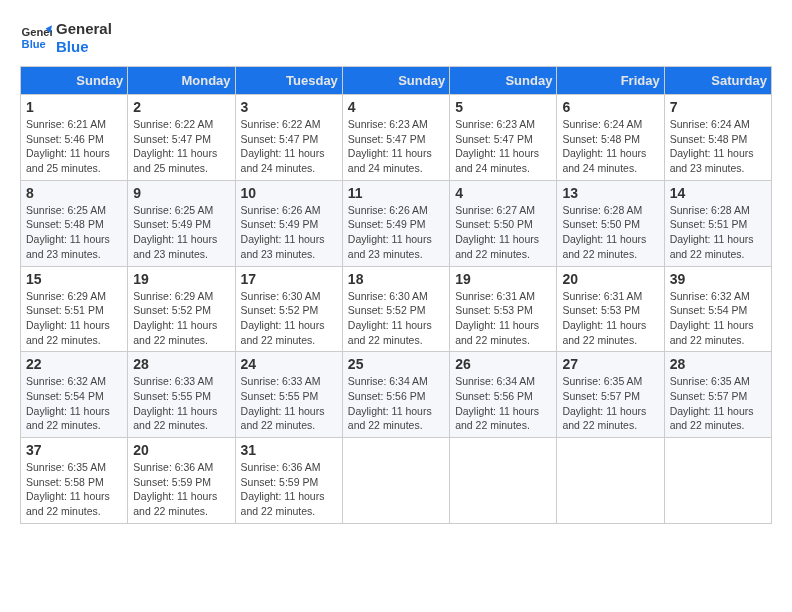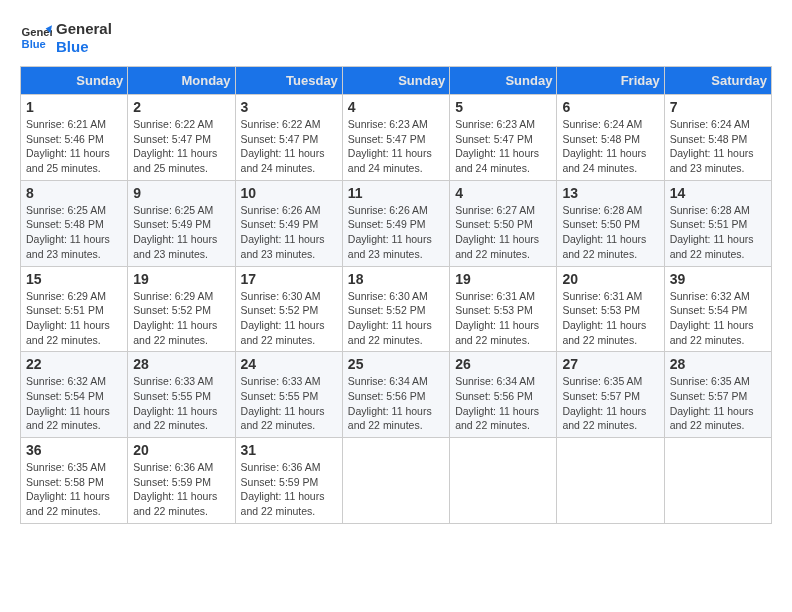--- a/index.html
+++ b/index.html
@@ -223,21 +223,21 @@
           <span class="day-number">27</span>
           <div class="day-info">Sunrise: 6:35 AM<br>Sunset: 5:57 PM<br>Daylight: 11 hours and 22 minutes.</div>
         </td>
         <td>
           <span class="day-number">28</span>
           <div class="day-info">Sunrise: 6:35 AM<br>Sunset: 5:57 PM<br>Daylight: 11 hours and 22 minutes.</div>
         </td>
       </tr>
       <tr>
         <td>
-          <span class="day-number">36</span>
+          <span class="day-number">37</span>
           <div class="day-info">Sunrise: 6:35 AM<br>Sunset: 5:58 PM<br>Daylight: 11 hours and 22 minutes.</div>
         </td>
         <td>
           <span class="day-number">20</span>
           <div class="day-info">Sunrise: 6:36 AM<br>Sunset: 5:59 PM<br>Daylight: 11 hours and 22 minutes.</div>
         </td>
         <td>
           <span class="day-number">31</span>
           <div class="day-info">Sunrise: 6:36 AM<br>Sunset: 5:59 PM<br>Daylight: 11 hours and 22 minutes.</div>
         </td>

